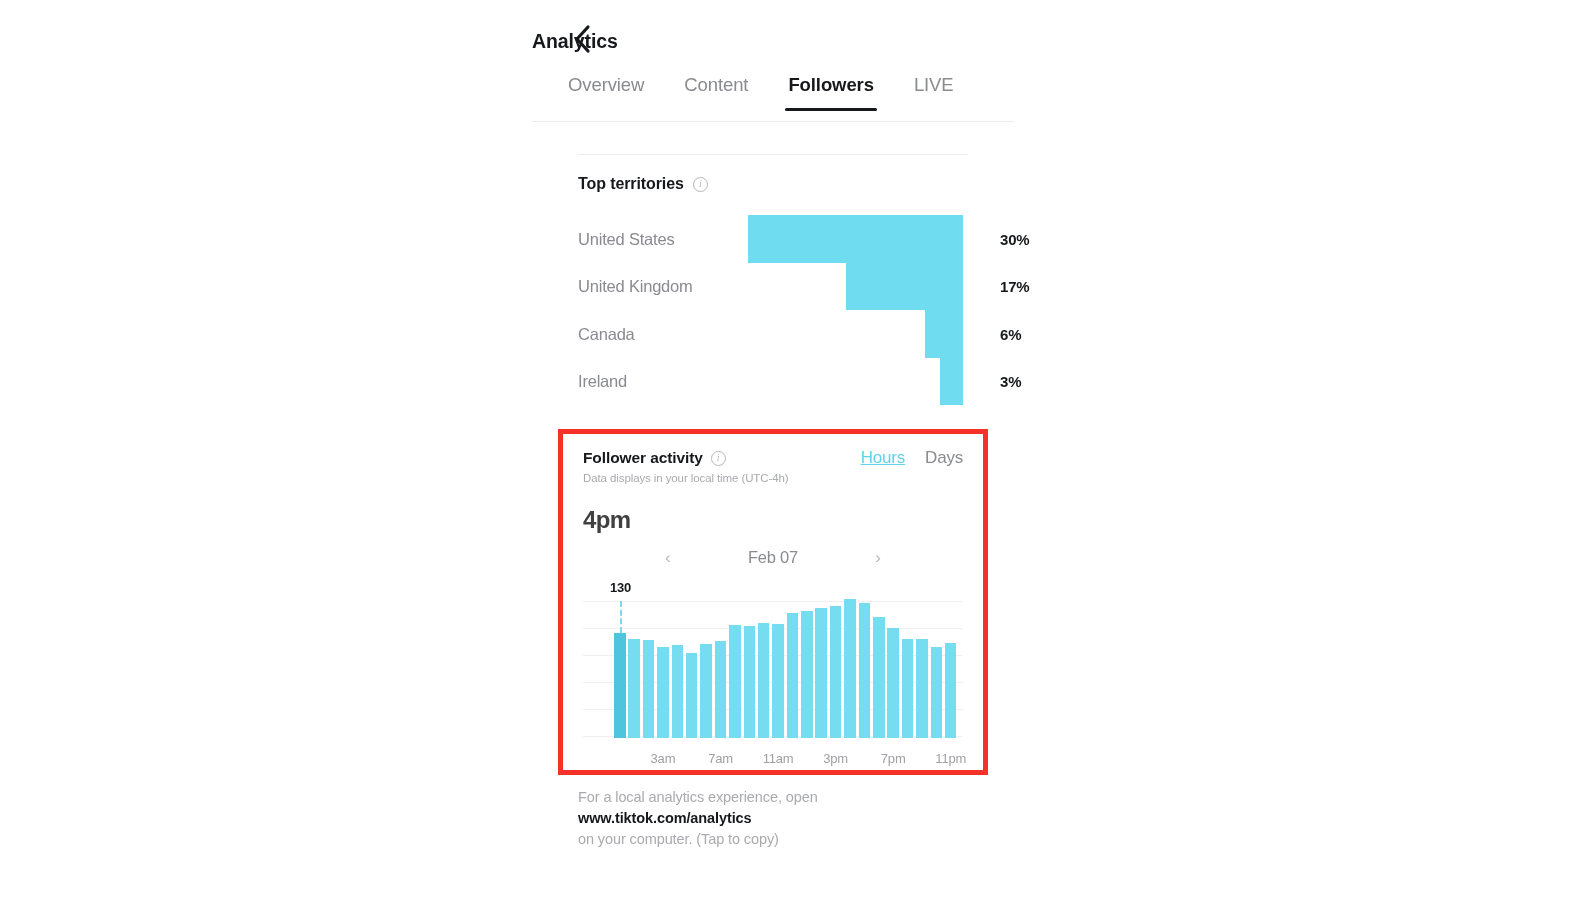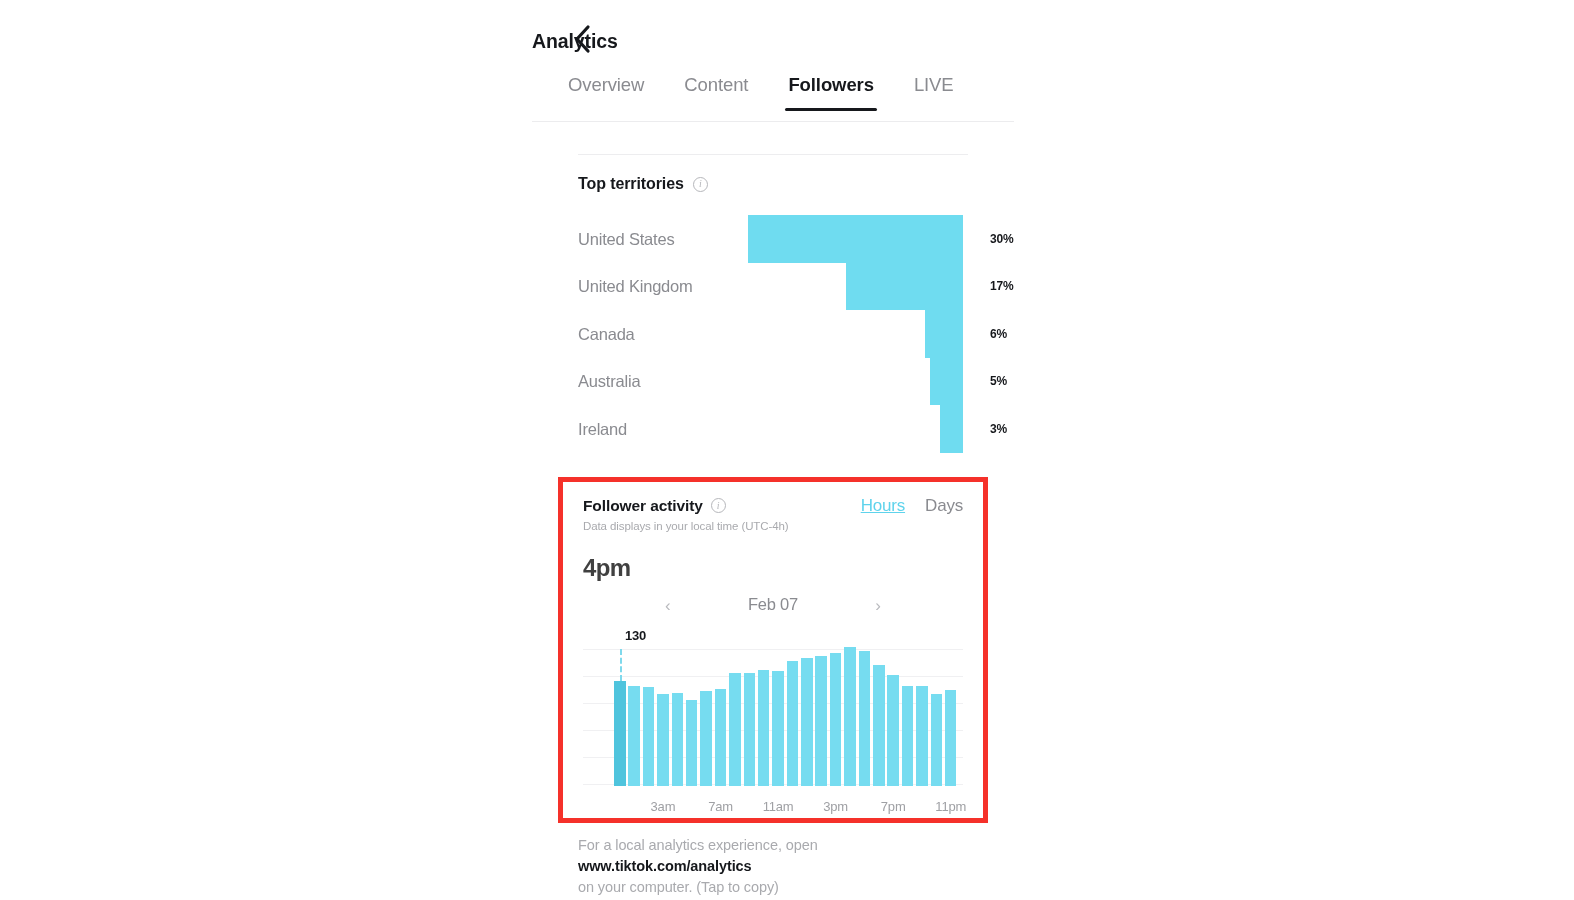--- a/index.html
+++ b/index.html
@@ -122,23 +122,23 @@
     white-space: nowrap;
   }
   .terr-bar {
     position: absolute;
     top: 0;
     height: 47.5px;
     background: #6fdcf0;
   }
   .terr-pct {
     position: absolute;
-    left: 412px; top: 50%;
+    left: 422px; top: 50%;
     transform: translateY(-50%);
-    font-size: 12px;
+    font-size: 15px;
     font-weight: 700;
     color: #16181c;
     letter-spacing: -0.2px;
   }
 
   
   .activity-wrap {
     margin: 24px 26px 0 26px;
     border: 5px solid #f5312a;
     background: #ffffff;
@@ -212,21 +212,21 @@
   .date-arrow.next { right: 82px; }
 
   
   .chart-area {
     position: relative;
     margin-top: 12px;
     height: 154px;
   }
   .peak-label {
     position: absolute;
-    left: 42px;
+    left: 27px;
     top: -4px;
     font-size: 13px;
     font-weight: 700;
     color: #16181c;
     letter-spacing: -0.2px;
   }
   .plot {
     position: absolute;
     left: 0; right: 0;
     top: 17px;
@@ -330,25 +330,20 @@
       </div>
       <div class="terr-row">
         <div class="terr-name">United Kingdom</div>
         <div class="terr-bar" style="left:268px;width:117px;"></div>
         <div class="terr-pct">17%</div>
       </div>
       <div class="terr-row">
         <div class="terr-name">Canada</div>
         <div class="terr-bar" style="left:347px;width:38px;"></div>
         <div class="terr-pct">6%</div>
-      </div>
-      <div class="terr-row">
-        <div class="terr-name">Australia</div>
-        <div class="terr-bar" style="left:352px;width:33px;"></div>
-        <div class="terr-pct">5%</div>
       </div>
       <div class="terr-row">
         <div class="terr-name">Ireland</div>
         <div class="terr-bar" style="left:362px;width:23px;"></div>
         <div class="terr-pct">3%</div>
       </div>
     </div>
   </div>
 
   <div class="activity-wrap">

